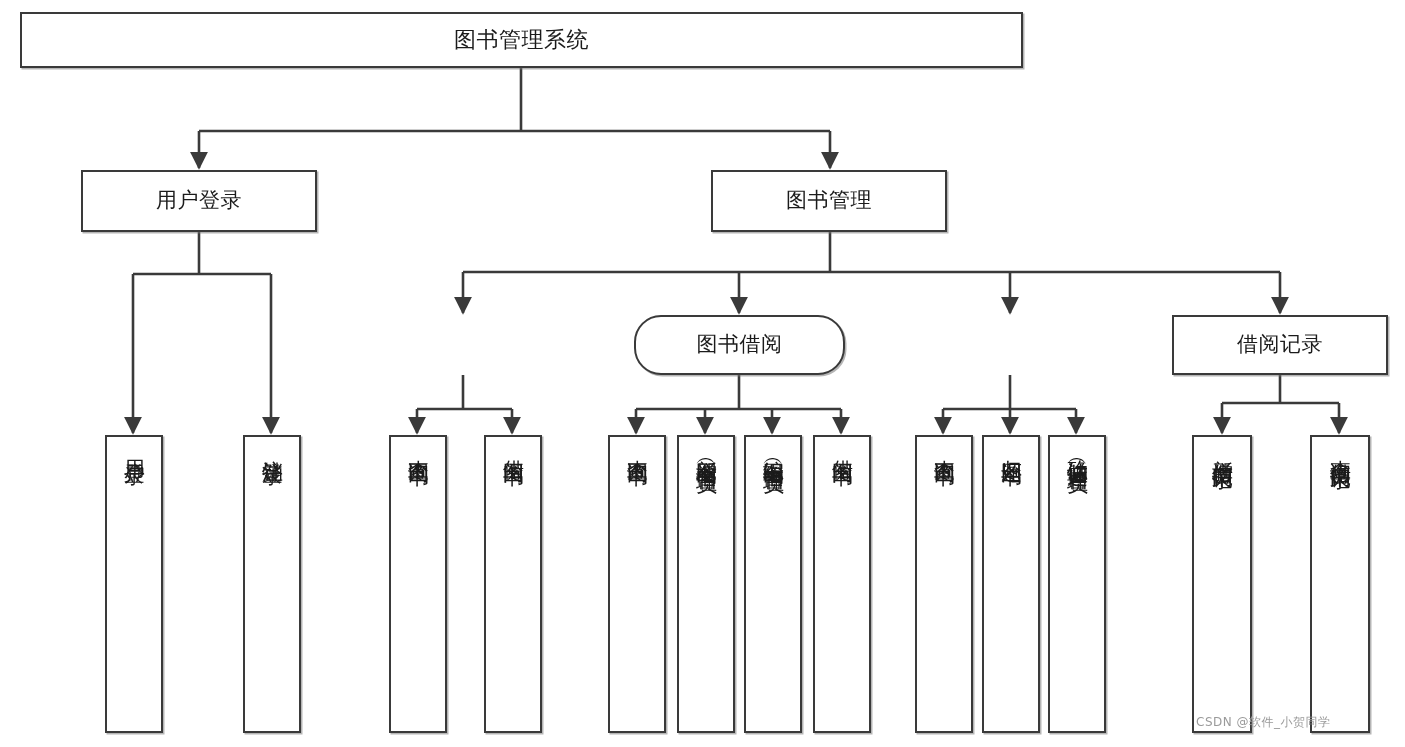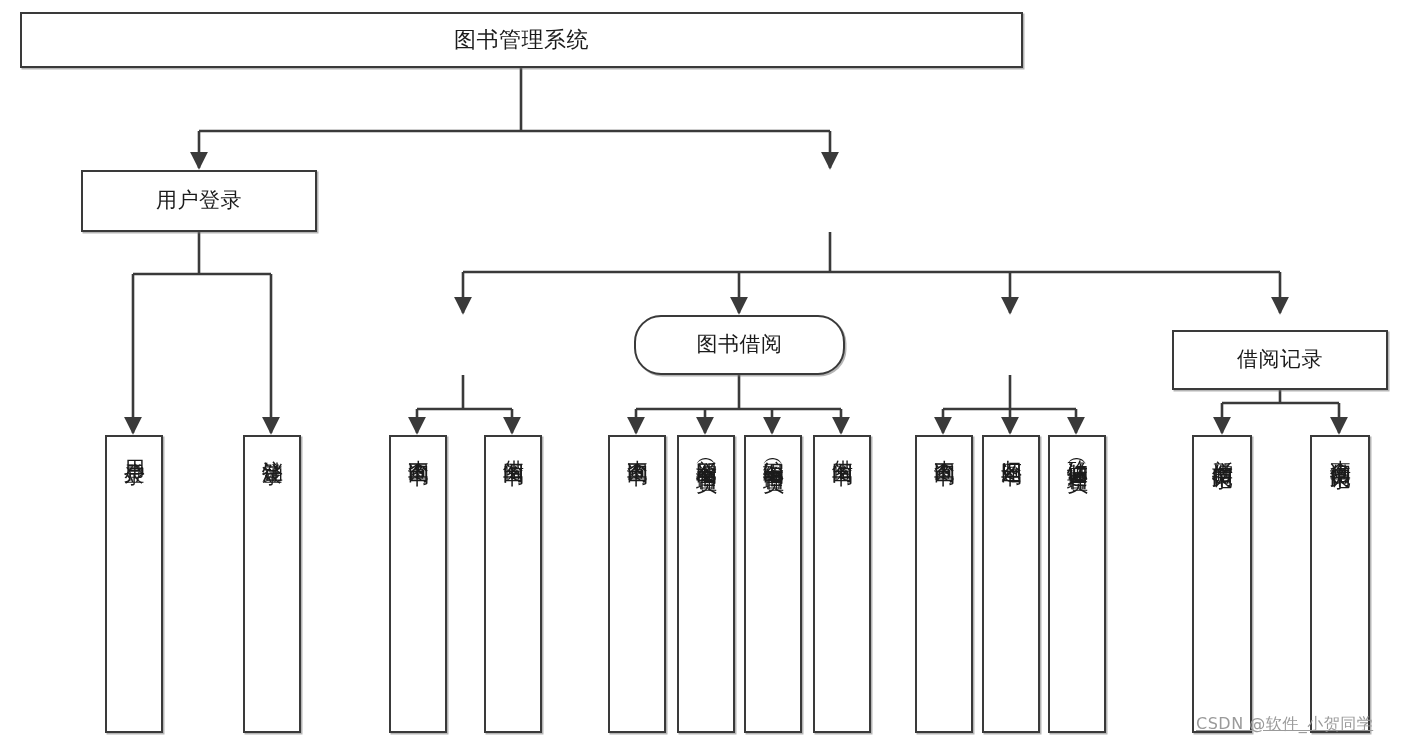--- a/index.html
+++ b/index.html
@@ -60,26 +60,25 @@
     text-orientation: upright;
     font-size: 21px;
     line-height: 1.0;
     letter-spacing: 2px;
     white-space: nowrap;
   }
   #watermark {
     position: absolute;
     left: 1196px;
     top: 714px;
-    font-size: 16px;
+    font-size: 12px;
     color: #9a9a9a;
     white-space: nowrap;
     letter-spacing: 0.5px;
     pointer-events: none;
-    text-decoration: underline;
   }
 </style>
 </head>
 <body>
 
 <div id="diagram-root">
 
   <svg class="layer" viewBox="0 0 1405 747">
     <defs>
       <marker id="arrow" viewBox="0 0 10 10" refX="9" refY="5" markerWidth="7" markerHeight="7" orient="auto-start-reverse">
@@ -131,25 +130,28 @@
     </g>
   </svg>
 
   <div class="node root h" style="left:20px; top:12px; width:1003px; height:56px;">
     <span class="label">图书管理系统</span>
   </div>
 
   <div class="node h" style="left:81px; top:170px; width:236px; height:62px;">
     <span class="label">用户登录</span>
   </div>
+  <div class="node h" style="left:711px; top:170px; width:236px; height:62px;">
+    <span class="label">图书管理</span>
+  </div>
 
   <div class="node h" style="left:634px; top:315px; width:211px; height:60px;border-radius:27px;">
     <span class="label">图书借阅</span>
   </div>
-  <div class="node h" style="left:1172px; top:330px; width:216px; height:60px;">
+  <div class="node h" style="left:1172px; top:315px; width:216px; height:60px;">
     <span class="label">借阅记录</span>
   </div>
 
   <div class="node v" style="left:105px; top:435px; width:58px; height:298px;">
     <span class="label">用户登录</span>
   </div>
   <div class="node v" style="left:243px; top:435px; width:58px; height:298px;">
     <span class="label">注销登录</span>
   </div>
 

